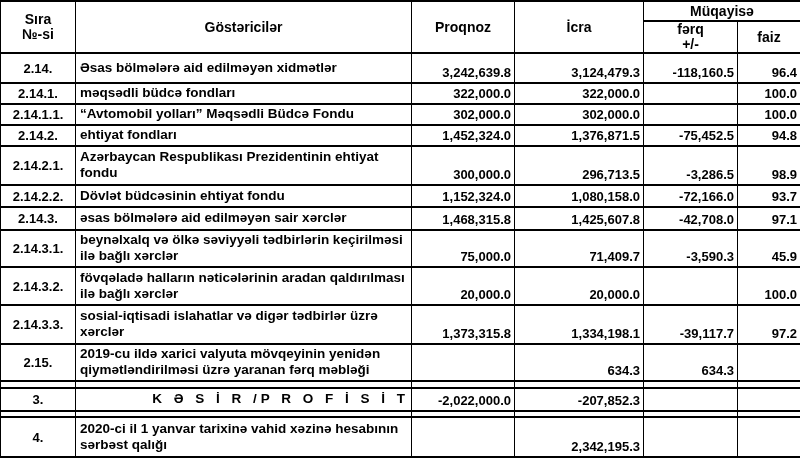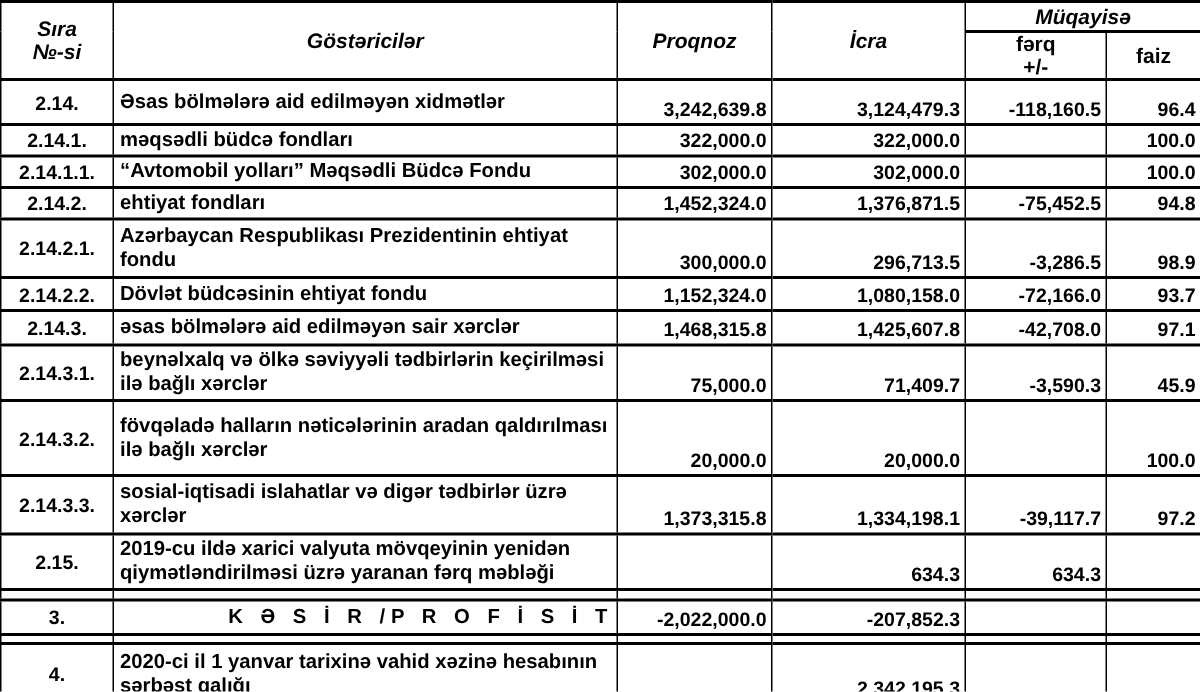--- a/index.html
+++ b/index.html
@@ -9,23 +9,23 @@
   td,th{border-left:1px solid #000;border-right:1px solid #000;border-top:2px solid #000;border-bottom:2px solid #000;padding:0;overflow:hidden;box-sizing:border-box;}
   th{font-size:14px;text-align:center;vertical-align:middle;line-height:15px;font-weight:bold;}
   td{font-size:13px;}
   .pre{white-space:pre-line;}
   .no{text-align:center;vertical-align:middle;font-size:13px;}
   .ind{text-align:left;vertical-align:middle;padding:1px 2px 2px 4px;line-height:16px;font-size:13.5px;}
   .num{text-align:right;vertical-align:bottom;padding:0 3px 2px 0;line-height:15px;}
   .center{text-align:right;letter-spacing:4px;}
   .spacer td{border-top-width:1px;border-bottom-width:1px;}
   
-  .hr1{height:20px;font-style:italic;} .hr2{height:32px;}
+  .hr1{height:20px;} .hr2{height:32px;}
   .h25{height:30px;} .h18{height:18px;} .h19{height:19px;} .h39{height:39px;}
-  .h22{height:22px;} .h23{height:23px;padding-left:35px;} .h37{height:37px;} .h38{height:50px;}
+  .h22{height:22px;} .h23{height:23px;padding-left:35px;} .h37{height:37px;} .h38{height:38px;}
   .h55{height:37px;} .h40{height:40px;} .h7{height:7px;} .h6{height:6px;}
 </style>
 </head>
 <body>
 
 <div id="wrap">
   <table>
     <colgroup>
       <col style="width:75px">
         <col style="width:336px">

